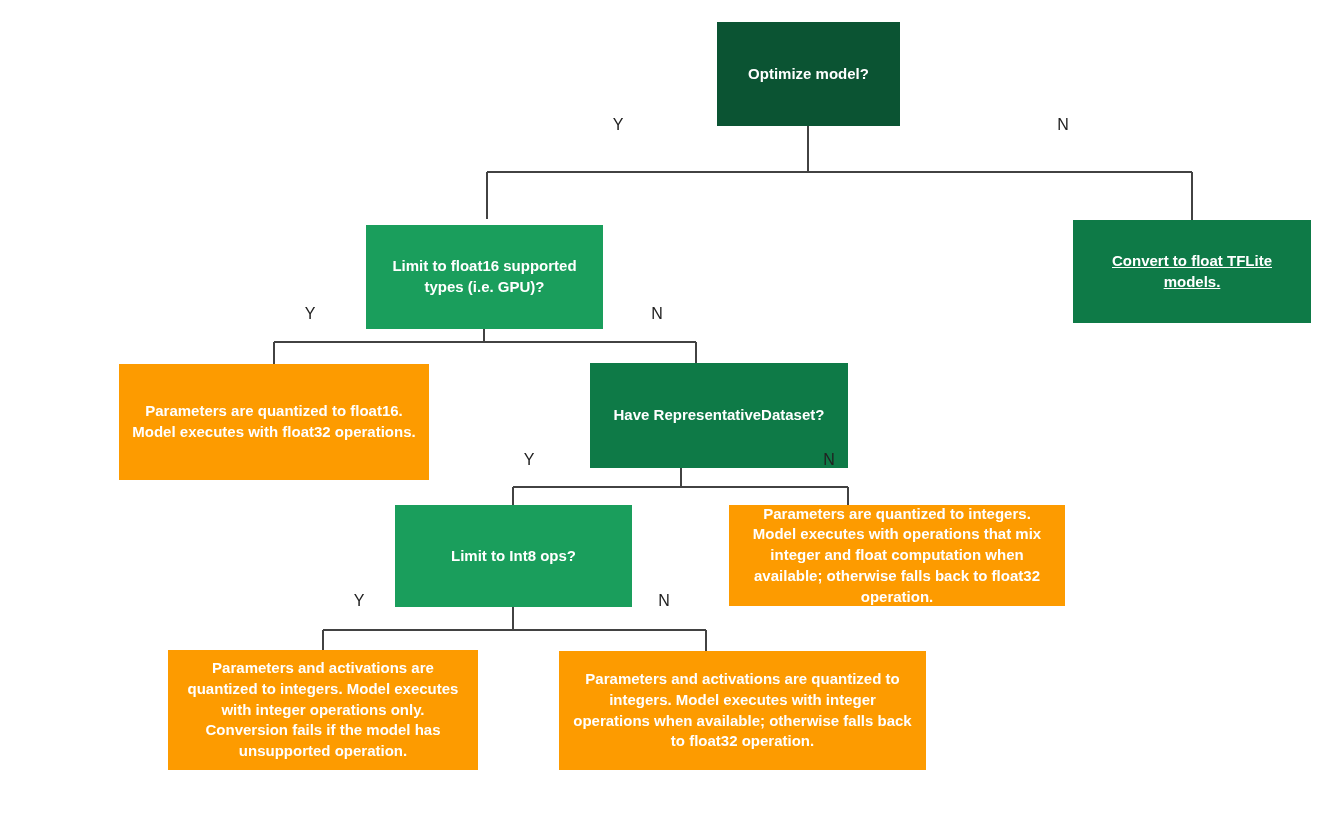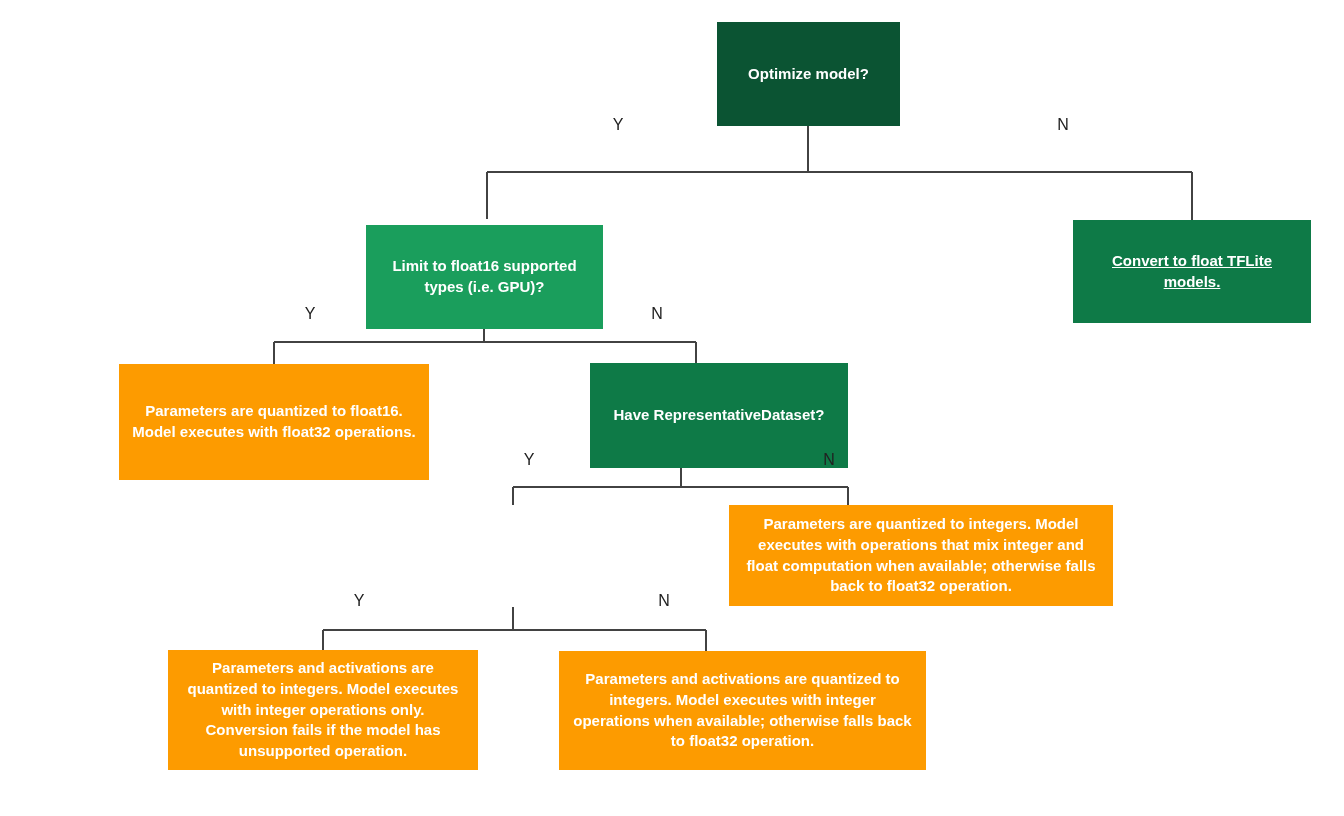--- a/index.html
+++ b/index.html
@@ -82,22 +82,25 @@
   </div>
 
   <div class="node orange" style="left:119px; top:364px; width:310px; height:116px;">
     <span>Parameters are quantized to float16. Model executes with float32 operations.</span>
   </div>
 
   <div class="node mid" style="left:552px; top:363px; width:258px; height:105px;margin-left:38px;">
     <span>Have RepresentativeDataset?</span>
   </div>
 
+  <div class="node green" style="left:395px; top:505px; width:237px; height:102px;">
+    <span>Limit to Int8 ops?</span>
+  </div>
 
-  <div class="node orange" style="left:729px; top:505px; width:384px; height:101px;">
+  <div class="node orange" style="left:729px; top:505px; width:336px; height:101px;">
     <span>Parameters are quantized to integers. Model executes with operations that mix integer and float computation when available; otherwise falls back to float32 operation.</span>
   </div>
 
   <div class="node orange" style="left:168px; top:650px; width:310px; height:120px;">
     <span>Parameters and activations are quantized to integers. Model executes with integer operations only. Conversion fails if the model has unsupported operation.</span>
   </div>
 
   <div class="node orange" style="left:559px; top:651px; width:367px; height:119px;">
     <span>Parameters and activations are quantized to integers. Model executes with integer operations when available; otherwise falls back to float32 operation.</span>
   </div>

